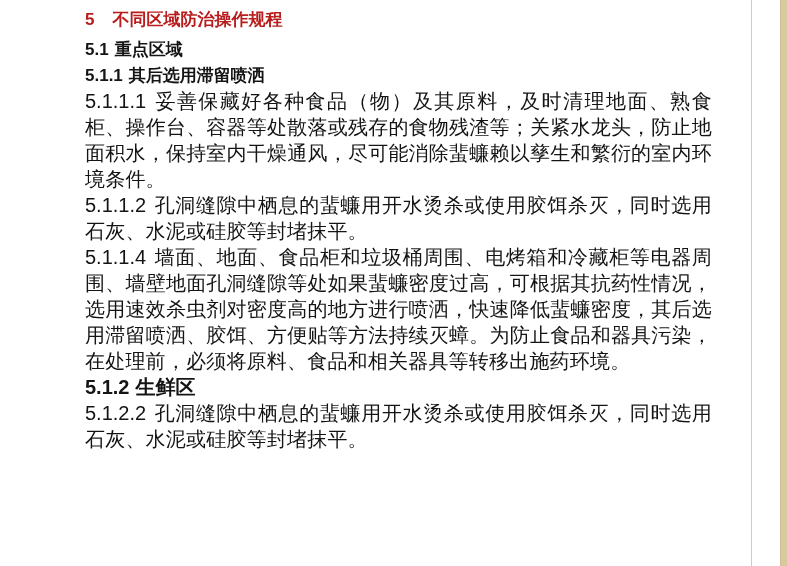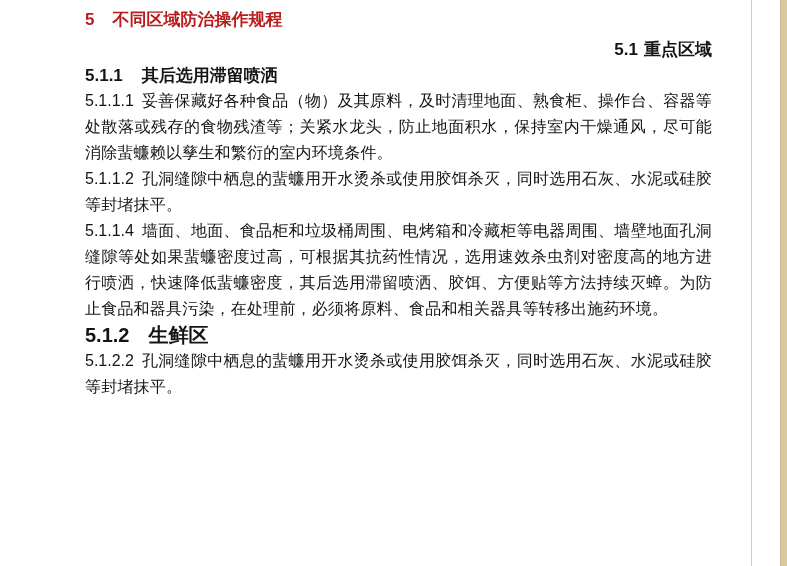--- a/index.html
+++ b/index.html
@@ -26,38 +26,37 @@
     margin: 0 0 6px 0;
     color: #b91c1c;
   }
   .h1 .num { margin-right: 18px; }
   .h2 {
     font-family: "Liberation Sans", sans-serif;
     font-weight: bold;
     font-size: 17px;
     line-height: 24px;
     margin: 0 0 2px 0;
-    text-align: right;
   }
   .h2 .num { margin-right: 6px; }
   .h3 {
     font-family: "Liberation Sans", sans-serif;
     font-weight: bold;
     font-size: 17px;
     line-height: 24px;
     margin: 0;
   }
-  .h3 .num { margin-right: 19px; }
+  .h3 .num { margin-right: 6px; }
   .h3.inflow {
     font-size: 20px;
     line-height: 26px;
   }
   .clause {
     margin: 0;
-    font-size: 16px;
+    font-size: 20px;
     line-height: 26px;
     text-align: justify;
     text-justify: inter-character;
     letter-spacing: 0.2px;
   }
   .clause .num {
     font-family: "Liberation Sans", sans-serif;
     margin-right: 8px;
     letter-spacing: 0;
   }

